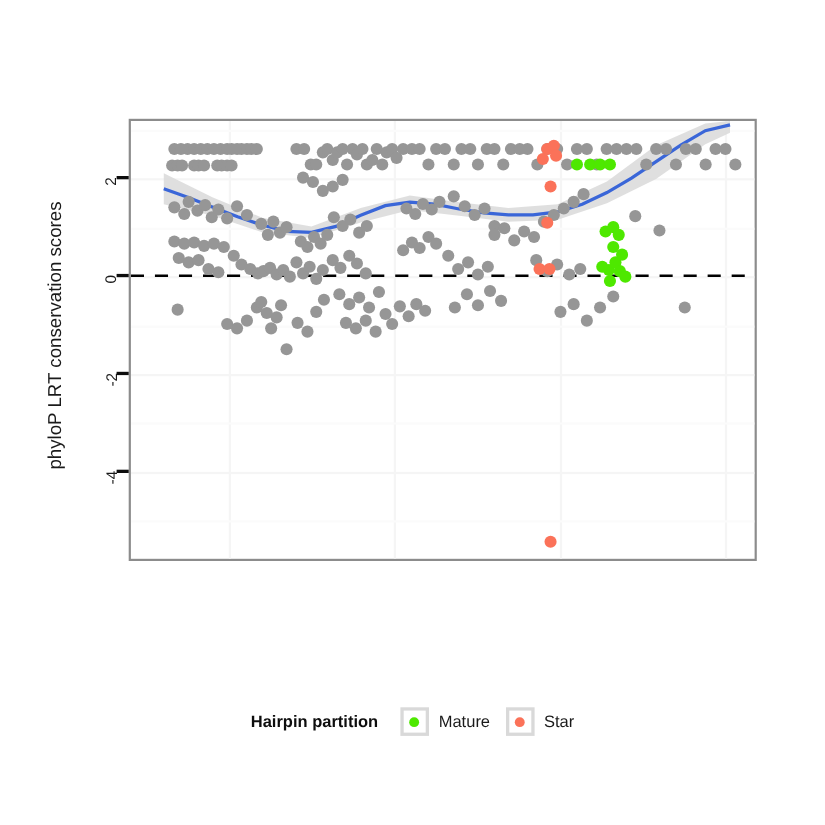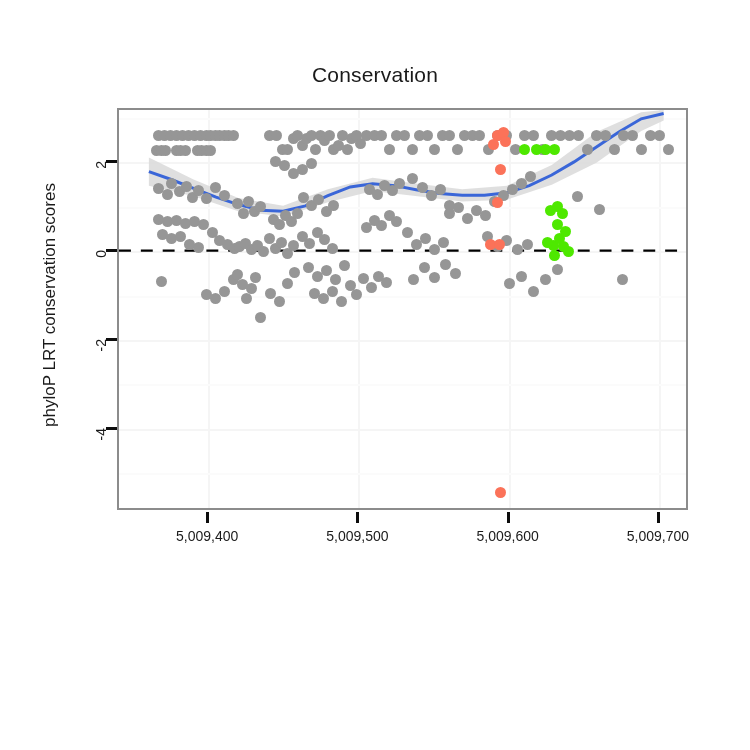--- a/index.html
+++ b/index.html
@@ -64,21 +64,20 @@
     display:flex;align-items:center;justify-content:center;box-sizing:border-box;
   }
   .legend-dot{width:9px;height:9px;border-radius:50%;}
   .legend-lab{font-size:15px;color:#1a1a1a;}
 </style>
 </head>
 <body>
 
 <div id="chart-root">
 
-  <div id="plot-title">Conservation</div>
 
   <div id="panel">
     <div id="grid-layer">
         <div class="gridline-major gridline-v" style="left: 89.1579px;"></div>
         <div class="gridline-major gridline-v" style="left: 239.421px;"></div>
         <div class="gridline-major gridline-v" style="left: 389.684px;"></div>
         <div class="gridline-major gridline-v" style="left: 539.947px;"></div>
         <div class="gridline-major gridline-h" style="top: 52.3039px;"></div>
         <div class="gridline-major gridline-h" style="top: 141.144px;"></div>
         <div class="gridline-major gridline-h" style="top: 229.983px;"></div>
@@ -345,27 +344,32 @@
   <div id="yaxis">
       <div class="ytick-mark" style="top: 52.3039px;"></div>
       <div class="ytick-lab" style="top: 53.3039px;">2</div>
       <div class="ytick-mark" style="top: 141.144px;"></div>
       <div class="ytick-lab" style="top: 142.144px;">0</div>
       <div class="ytick-mark" style="top: 229.983px;"></div>
       <div class="ytick-lab" style="top: 230.983px;">-2</div>
       <div class="ytick-mark" style="top: 318.823px;"></div>
       <div class="ytick-lab" style="top: 319.823px;">-4</div>
     </div>
-  <div id="xaxis">
-      <div class="xtick-mark" style="left: 89.1579px;"></div>
-      <div class="xtick-lab" style="left: 90.1579px;">5,009,400</div>
-      <div class="xtick-mark" style="left: 239.421px;"></div>
-      <div class="xtick-lab" style="left: 240.421px;">5,009,500</div>
-      <div class="xtick-mark" style="left: 389.684px;"></div>
-      <div class="xtick-lab" style="left: 390.684px;">5,009,600</div>
-      <div class="xtick-mark" style="left: 539.947px;"></div>
-      <div class="xtick-lab" style="left: 540.947px;">5,009,700</div>
+
+  <div id="ylab">phyloP LRT conservation scores</div>
+
+  <div id="legend">
+    <div id="legend-title">Hairpin partition</div>
+    <div class="legend-item">
+      <div class="legend-key">
+        <div class="legend-dot" style="background: rgb(78, 232, 0);"></div>
+      </div>
+      <div class="legend-lab">Mature</div>
     </div>
-
-  <div id="ylab">phyloP LRT conservation scores</div>
-
+    <div class="legend-item">
+      <div class="legend-key">
+        <div class="legend-dot" style="background: rgb(251, 114, 89);"></div>
+      </div>
+      <div class="legend-lab">Star</div>
+    </div>
+  </div>
 
 </div>
 
 </body></html>

